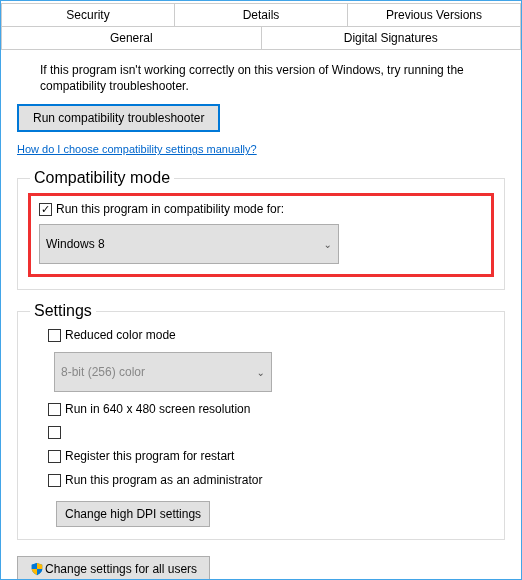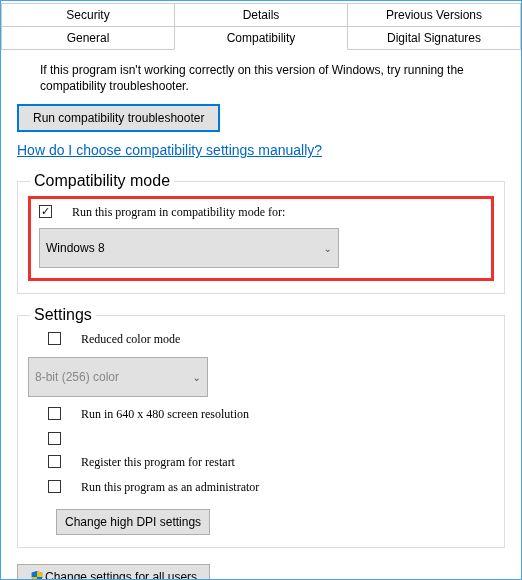--- a/index.html
+++ b/index.html
@@ -67,21 +67,21 @@
     .btn.troubleshoot {
       border: 2px solid #0078d7;
       background: #e1e1e1;
       padding: 5px 14px;
       margin-bottom: 10px;
     }
     .link {
       color: #0066cc;
       text-decoration: underline;
       cursor: pointer;
-      font-size: 14px;
+      font-size: 11px;
       display: inline-block;
       margin-bottom: 14px;
     }
     fieldset {
       border: 1px solid #ddd;
       padding: 8px 10px 12px 10px;
       margin-bottom: 12px;
       position: relative;
     }
     legend {
@@ -89,23 +89,23 @@
       padding: 0 4px;
       margin-left: 2px;
     }
     .highlight-box {
       border: 3px solid #ef3030;
       padding: 6px 8px 10px 8px;
       margin-top: -2px;
     }
     .check-row {
       display: flex;
-      gap: 20px;
+      align-items: center;
+      gap: 4px;
       margin-bottom: 8px;
-      font-family: Liberation Serif, serif;
     }
     .checkbox {
       width: 13px;
       height: 13px;
       border: 1px solid #333;
       background: #fff;
       display: inline-flex;
       align-items: center;
       justify-content: center;
       flex-shrink: 0;
@@ -123,22 +123,23 @@
       padding: 12px 6px;
       font-size: 12px;
       display: flex;
       justify-content: space-between;
       align-items: center;
       cursor: pointer;
     }
     .select.disabled {
       color: #888;
       background: #e1e1e1;
-      width: 180px;
+      width: 218px;
       cursor: default;
+      margin-left: 26px;
     }
     .chev {
       font-size: 10px;
       color: #555;
     }
     .settings-checks .check-row { margin-bottom: 10px; padding-left: 20px; }
     .dpi-btn {
       margin-top: 4px;
       margin-left: 28px;
       padding: 5px 8px;
@@ -160,21 +161,20 @@
 <body>
 
 <div class="tabs">
   <div class="tab-row">
     <div class="tab">Security</div>
     <div class="tab">Details</div>
     <div class="tab">Previous Versions</div>
   </div>
   <div class="tab-row bottom">
     <div class="tab">General</div>
-    <div class="tab active">Compatibility</div>
     <div class="tab">Digital Signatures</div>
   </div>
 </div>
 <div class="tab-border"></div>
 
 <div class="content">
 
   <p class="intro">If this program isn't working correctly on this version of Windows, try running the compatibility troubleshooter.</p>
 
   <button class="btn troubleshoot">Run compatibility troubleshooter</button>

